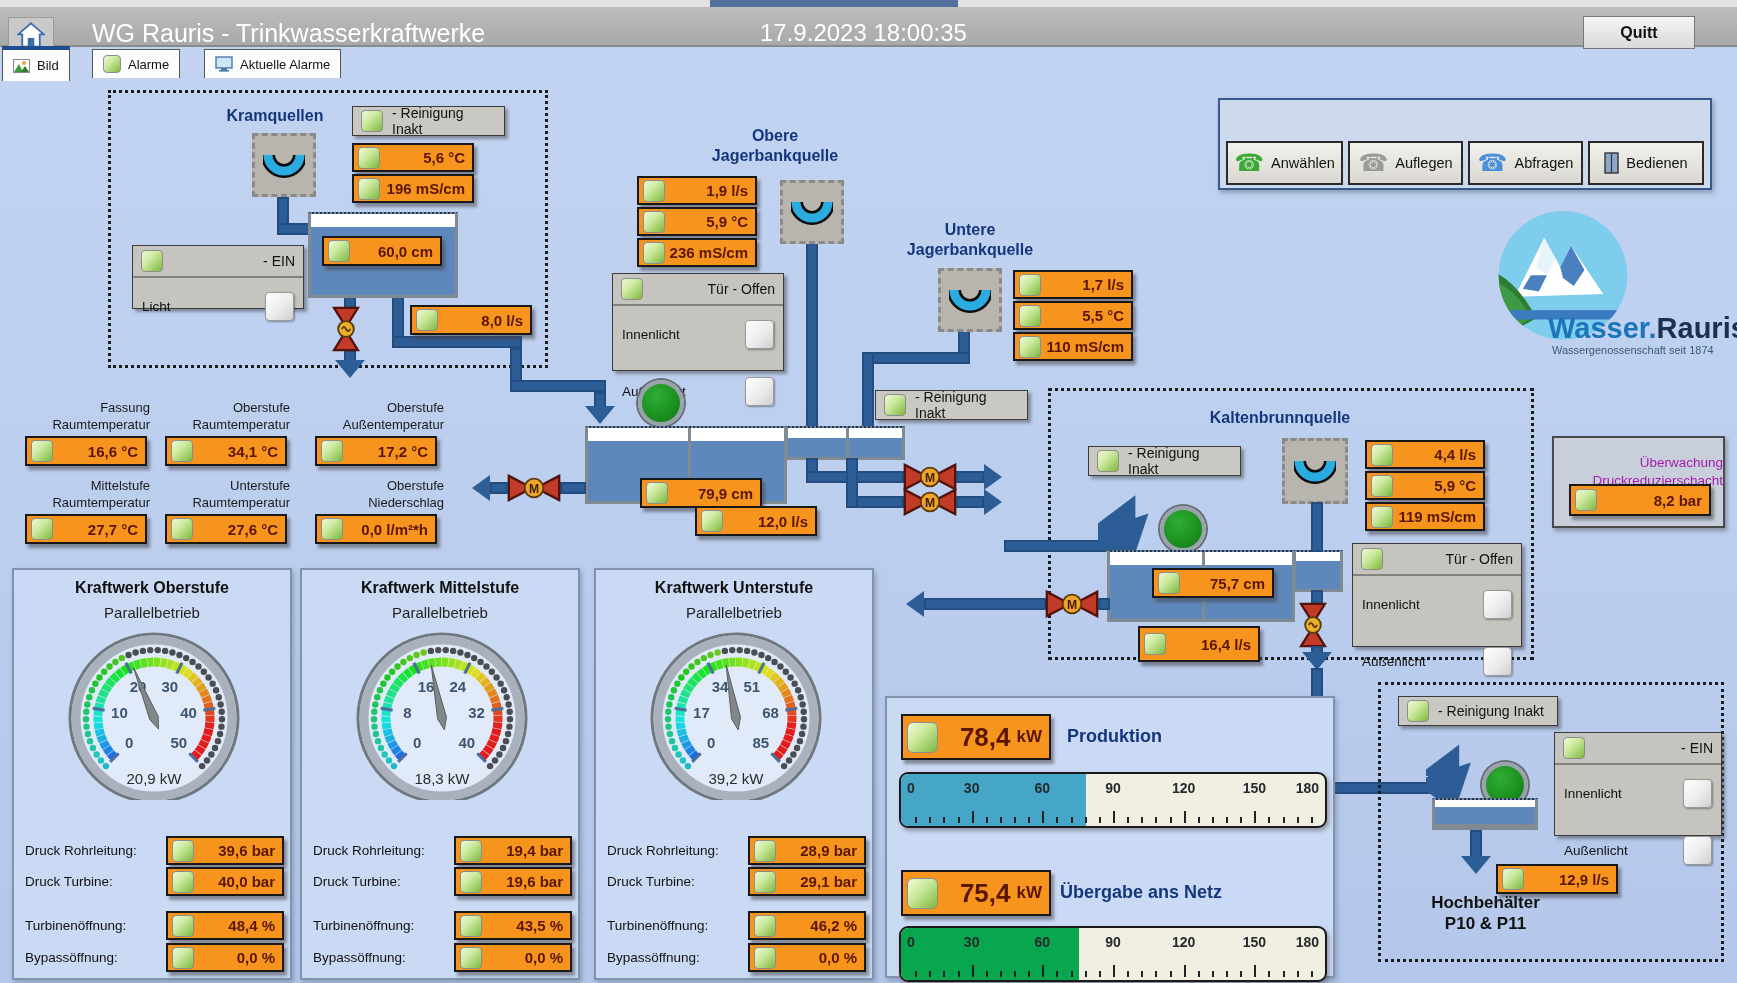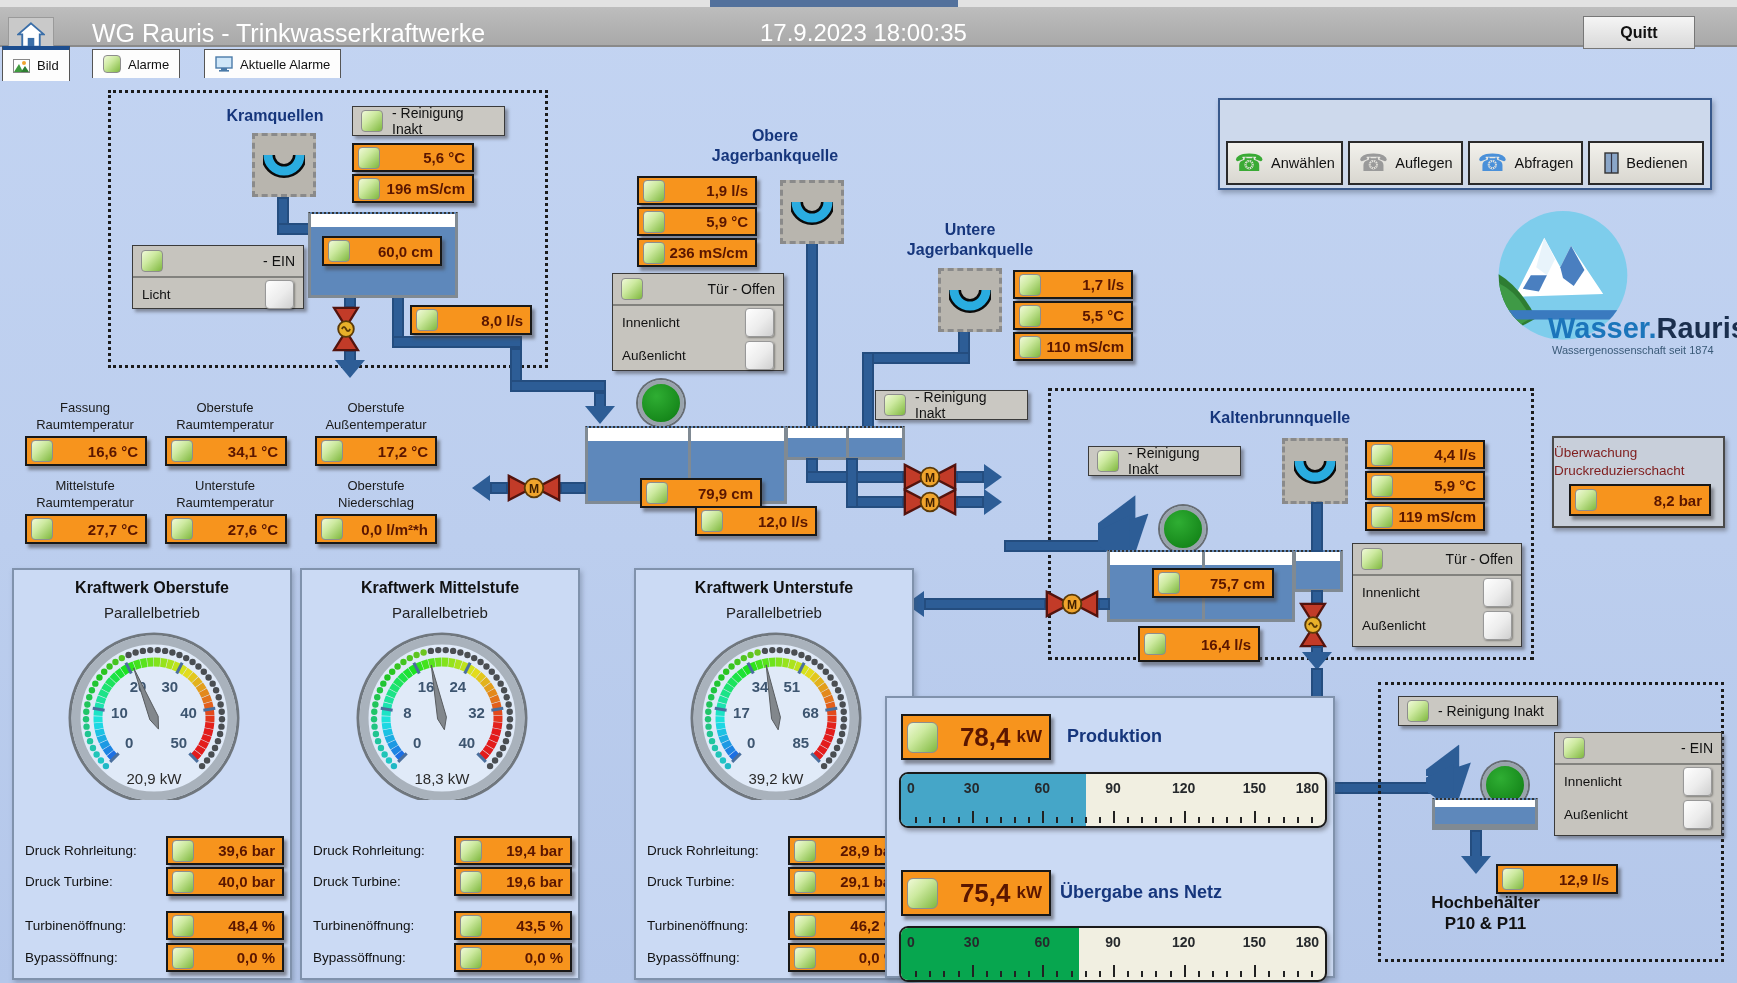--- a/index.html
+++ b/index.html
@@ -25,41 +25,41 @@
   .led{width:20px;height:20px;border-radius:4px;border:1px solid #8d8d8d;flex:none;
     background:linear-gradient(135deg,#f0f9d8 0%,#cdeaa0 40%,#7fb83e 100%);}
   .led-lg{width:29px;height:29px;border-radius:6px;}
   .bval{flex:1;text-align:right;font-weight:bold;font-size:26px;color:#5a1600;}
   .bunit{font-weight:bold;font-size:17px;color:#5a1600;margin-left:6px;}
   
   .gbtn{position:absolute;display:flex;align-items:center;gap:9px;background:#cac8c2;border:1px solid #3a3a3a;
     box-shadow:3px 3px 3px rgba(70,70,75,.5);padding:0 8px;font-size:14px;color:#111;box-sizing:border-box;}
   .gpanel{position:absolute;background:#c6c4be;border:1px solid #3a3a3a;box-shadow:3px 3px 3px rgba(70,70,75,.5);box-sizing:border-box;}
   .phead{display:flex;align-items:center;justify-content:space-between;height:30px;padding:0 8px;border-bottom:2px solid #82827e;font-size:14px;color:#111;}
-  .prow{display:flex;align-items:center;justify-content:space-between;padding:0 9px;height:33px;font-size:13.5px;color:#111;}
+  .prow{display:flex;align-items:center;justify-content:space-between;padding:12px 9px;height:33px;font-size:13.5px;color:#111;}
   .wbtn{width:27px;height:27px;border-radius:4px;border:1px solid #989898;box-shadow:1px 1px 2px rgba(0,0,0,.35);
     background:linear-gradient(135deg,#ffffff,#ececec 55%,#cfcfcf);}
   
   .dashed{position:absolute;border:3px dotted #1c1c1c;box-sizing:border-box;}
   .sec-title{position:absolute;font-weight:bold;font-size:16px;color:#16367c;text-align:center;line-height:1.25;}
   
   .pipe{position:absolute;background:#2d5d96;box-shadow:inset 0 0 0 2px rgba(10,30,60,.25);}
   .ar{position:absolute;width:0;height:0;}
   .ar-d{border-left:15px solid transparent;border-right:15px solid transparent;border-top:18px solid #2d5d96;}
   .ar-l{border-top:13px solid transparent;border-bottom:13px solid transparent;border-right:18px solid #2d5d96;}
   .ar-r{border-top:13px solid transparent;border-bottom:13px solid transparent;border-left:18px solid #2d5d96;}
   .tank{position:absolute;background:#5e88bb;border:3px solid #808a93;border-top:2px dotted #333;box-sizing:border-box;}
   .twhite{height:13px;background:#fff;}
   .tdiv{position:absolute;top:0;bottom:0;width:3px;background:#808a93;}
   .spring{position:absolute;background:#b8b5ae;border:3px dashed #8a8a8a;display:flex;align-items:center;justify-content:center;box-sizing:border-box;}
   .gcirc{position:absolute;width:38px;height:38px;border-radius:50%;background:radial-gradient(circle at 38% 32%,#2fae33,#0d7a12);
     border:4px solid #99a3ab;box-shadow:0 0 0 2px #676d73;}
   .valve{position:absolute;}
   
-  .r-lab{position:absolute;font-size:13px;color:#1a1a1a;text-align:center;line-height:1.3;}
+  .r-lab{position:absolute;font-size:13px;color:#1a1a1a;text-align:right;line-height:1.3;}
   
   .panel{position:absolute;background:#cbdaf4;border:2px solid #8092ac;box-shadow:2px 3px 5px rgba(70,80,100,.35);box-sizing:border-box;}
   .kw-title{position:absolute;left:0;right:0;top:9px;text-align:center;font-weight:bold;font-size:16px;color:#111;}
   .kw-mode{position:absolute;left:0;right:0;top:34px;text-align:center;font-size:15px;color:#222;}
   .kw-lab{position:absolute;left:11px;font-size:13.5px;color:#111;line-height:29px;}
   .gauge{position:absolute;}
   .big-lab{position:absolute;font-weight:bold;font-size:18px;color:#16367c;}
   .pbar{position:absolute;border:2px solid #1a1a1a;border-radius:9px;background:#f1efe1;overflow:hidden;box-shadow:2px 3px 4px rgba(70,70,75,.45);}
   .pbar-fill{position:absolute;left:0;top:0;bottom:0;}
   .pbar-lab{position:absolute;top:6px;font-weight:bold;font-size:14px;color:#26292c;}
@@ -68,21 +68,21 @@
   
   .umts{position:absolute;left:1218px;top:98px;width:494px;height:92px;background:#cdd9ec;border:2px solid #38598c;box-shadow:2px 3px 5px rgba(60,70,90,.4);box-sizing:border-box;}
   .umts-title{position:absolute;left:4px;top:4px;right:4px;height:32px;background:linear-gradient(#f8fafd,#e8edf5);border:1px solid #aab6c8;
     display:flex;align-items:center;padding-left:10px;font-weight:bold;font-size:15px;color:#49engag;color:#4a6a9a;box-sizing:border-box;}
   .ubtn{position:absolute;top:41px;height:44px;background:linear-gradient(#f2f1ec,#d9d7d0);border:2px solid #2a2a2a;display:flex;align-items:center;justify-content:center;gap:7px;
     font-size:14.5px;color:#111;box-sizing:border-box;}
   .phone{font-size:24px;line-height:1;}
   
   .hoch-lab{position:absolute;font-weight:bold;font-size:17px;color:#111;text-align:center;line-height:1.25;}
   .uw{position:absolute;left:1552px;top:436px;width:173px;height:92px;background:#c8cfda;border:2px solid #4a4a4a;box-shadow:2px 3px 4px rgba(70,70,75,.45);box-sizing:border-box;}
-  .uw-lab{position:absolute;left:0;right:0;top:6px;text-align:left;font-size:13.5px;color:#7f1d1d;line-height:1.3;}
+  .uw-lab{position:absolute;left:0;right:0;top:16px;text-align:right;font-size:13.5px;color:#a21caf;line-height:1.3;}
   .logo-txt1{font-weight:bold;font-size:29px;color:#1b75bb;}
   .logo-txt2{font-weight:bold;font-size:29px;color:#1b2f4e;}
   .logo-sub{position:absolute;font-size:11px;color:#3a5a78;}
 </style>
 </head>
 <body>
 
 <div class="stage">
 
   <div class="topstrip">
@@ -717,21 +717,21 @@
     <div class="odisp" style="left:152px;top:341px;width:118px;height:29px;">
         <span class="led"></span>
         <span class="val">43,5 %</span>
       </div>
     <span class="kw-lab" style="top:373px;">Bypassöffnung:</span>
     <div class="odisp" style="left:152px;top:373px;width:118px;height:29px;">
         <span class="led"></span>
         <span class="val">0,0 %</span>
       </div>
   </div>
-  <div class="panel" style="left:594px;top:568px;width:280px;height:412px;margin-left:40px;">
+  <div class="panel" style="left:594px;top:568px;width:280px;height:412px;">
     <div class="kw-title">Kraftwerk Unterstufe</div>
     <div class="kw-mode">Parallelbetrieb</div>
     <div class="gauge" style="left:40px;top:58px;width:200px;height:172px;"><svg viewBox="0 0 200 172" width="200" height="172">
           <circle cx="100" cy="90" r="84" fill="#e0eaf8" stroke="#70777e" stroke-width="3"></circle>
           <circle cx="100" cy="90" r="78" fill="none" stroke="#a9b2bc" stroke-width="9"></circle>
           <circle cx="51.91673887931476" cy="138.08326112068522" r="3.2" fill="hsl(185,72%,45%)"></circle>
           <circle cx="46.946267181803705" cy="132.53588407515988" r="3.2" fill="hsl(180.11627906976744,72%,45%)"></circle>
           <circle cx="42.61233679787193" cy="126.47815938611919" r="3.2" fill="hsl(175.2325581395349,72%,45%)"></circle>
           <circle cx="38.96694643888257" cy="119.98276793436142" r="3.2" fill="hsl(170.34883720930233,72%,45%)"></circle>
           <circle cx="36.05383367888293" cy="113.1276417481773" r="3.2" fill="hsl(165.46511627906978,72%,45%)"></circle>

